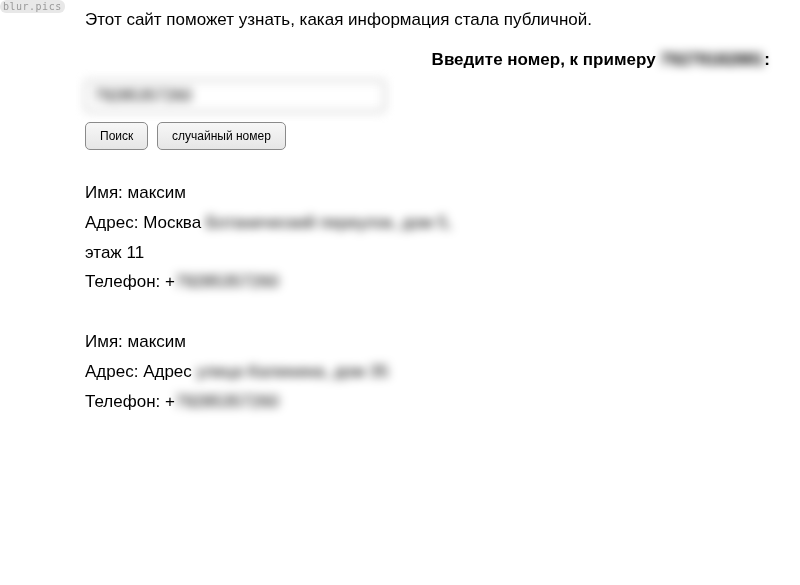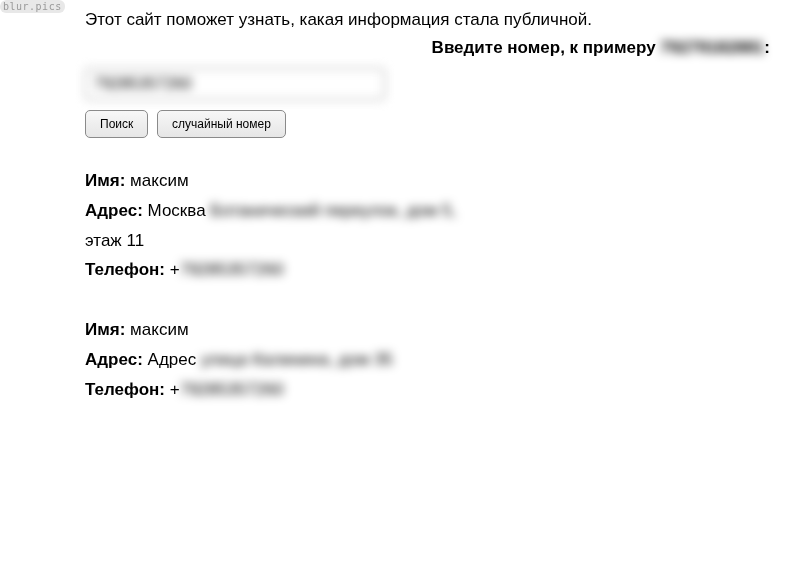--- a/index.html
+++ b/index.html
@@ -28,21 +28,21 @@
       padding: 1px 3px;
       letter-spacing: 0.5px;
     }
     .content {
       padding-left: 85px;
       padding-top: 10px;
       padding-right: 30px;
     }
     .intro {
       font-size: 17px;
-      margin-bottom: 8px;
+      margin-bottom: 20px;
     }
     .form-block {
       margin-bottom: 22px;
     }
     .form-label {
       font-weight: bold;
       font-size: 17px;
       margin-bottom: 10px;
       text-align: right;
     }
@@ -68,21 +68,21 @@
     }
     .results {
       margin-top: 28px;
     }
     .result-item {
       margin-bottom: 30px;
       line-height: 1.75;
       font-size: 17px;
     }
     .field-label {
-      font-weight: bold;
+      font-weight: normal;
       text-align: right;
     }
     .blur {
       filter: blur(5px);
       user-select: none;
     }
   </style>
 </head>
 <body>
 

